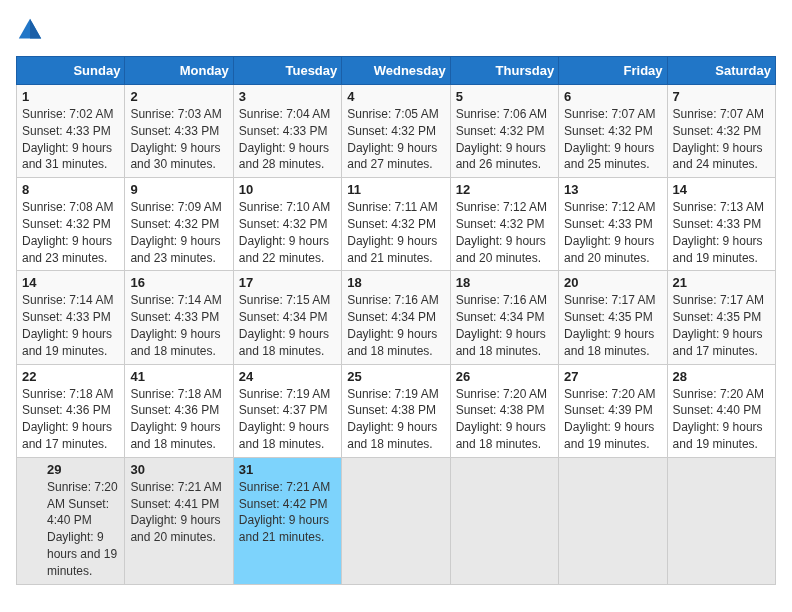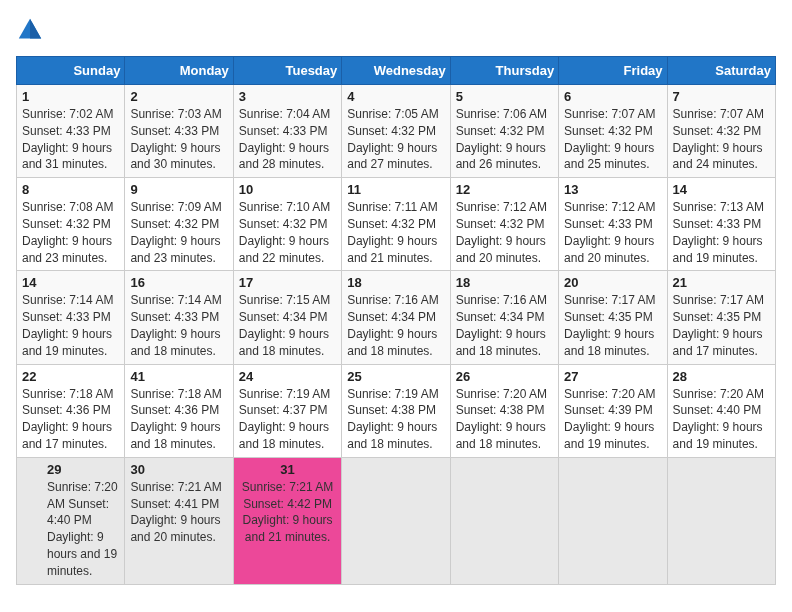--- a/index.html
+++ b/index.html
@@ -326,21 +326,21 @@
 Daylight: 9 hours
 and 19 minutes.</div>
         </td>
         <td style="background: rgb(232, 232, 232); margin-top: 26px;">
           <span class="day-num">30</span>
           <div class="day-info">Sunrise: 7:21 AM
 Sunset: 4:41 PM
 Daylight: 9 hours
 and 20 minutes.</div>
         </td>
-        <td style="background: #ec4899; text-align: center;">
+        <td style="background: #7dd3fc;">
           <span class="day-num">31</span>
           <div class="day-info">Sunrise: 7:21 AM
 Sunset: 4:42 PM
 Daylight: 9 hours
 and 21 minutes.</div>
         </td>
         <td class="empty" style="background: rgb(232, 232, 232);"></td>
         <td class="empty" style="background: rgb(232, 232, 232);"></td>
         <td class="empty" style="background: rgb(232, 232, 232);"></td>
         <td class="empty" style="background: rgb(232, 232, 232);"></td>

